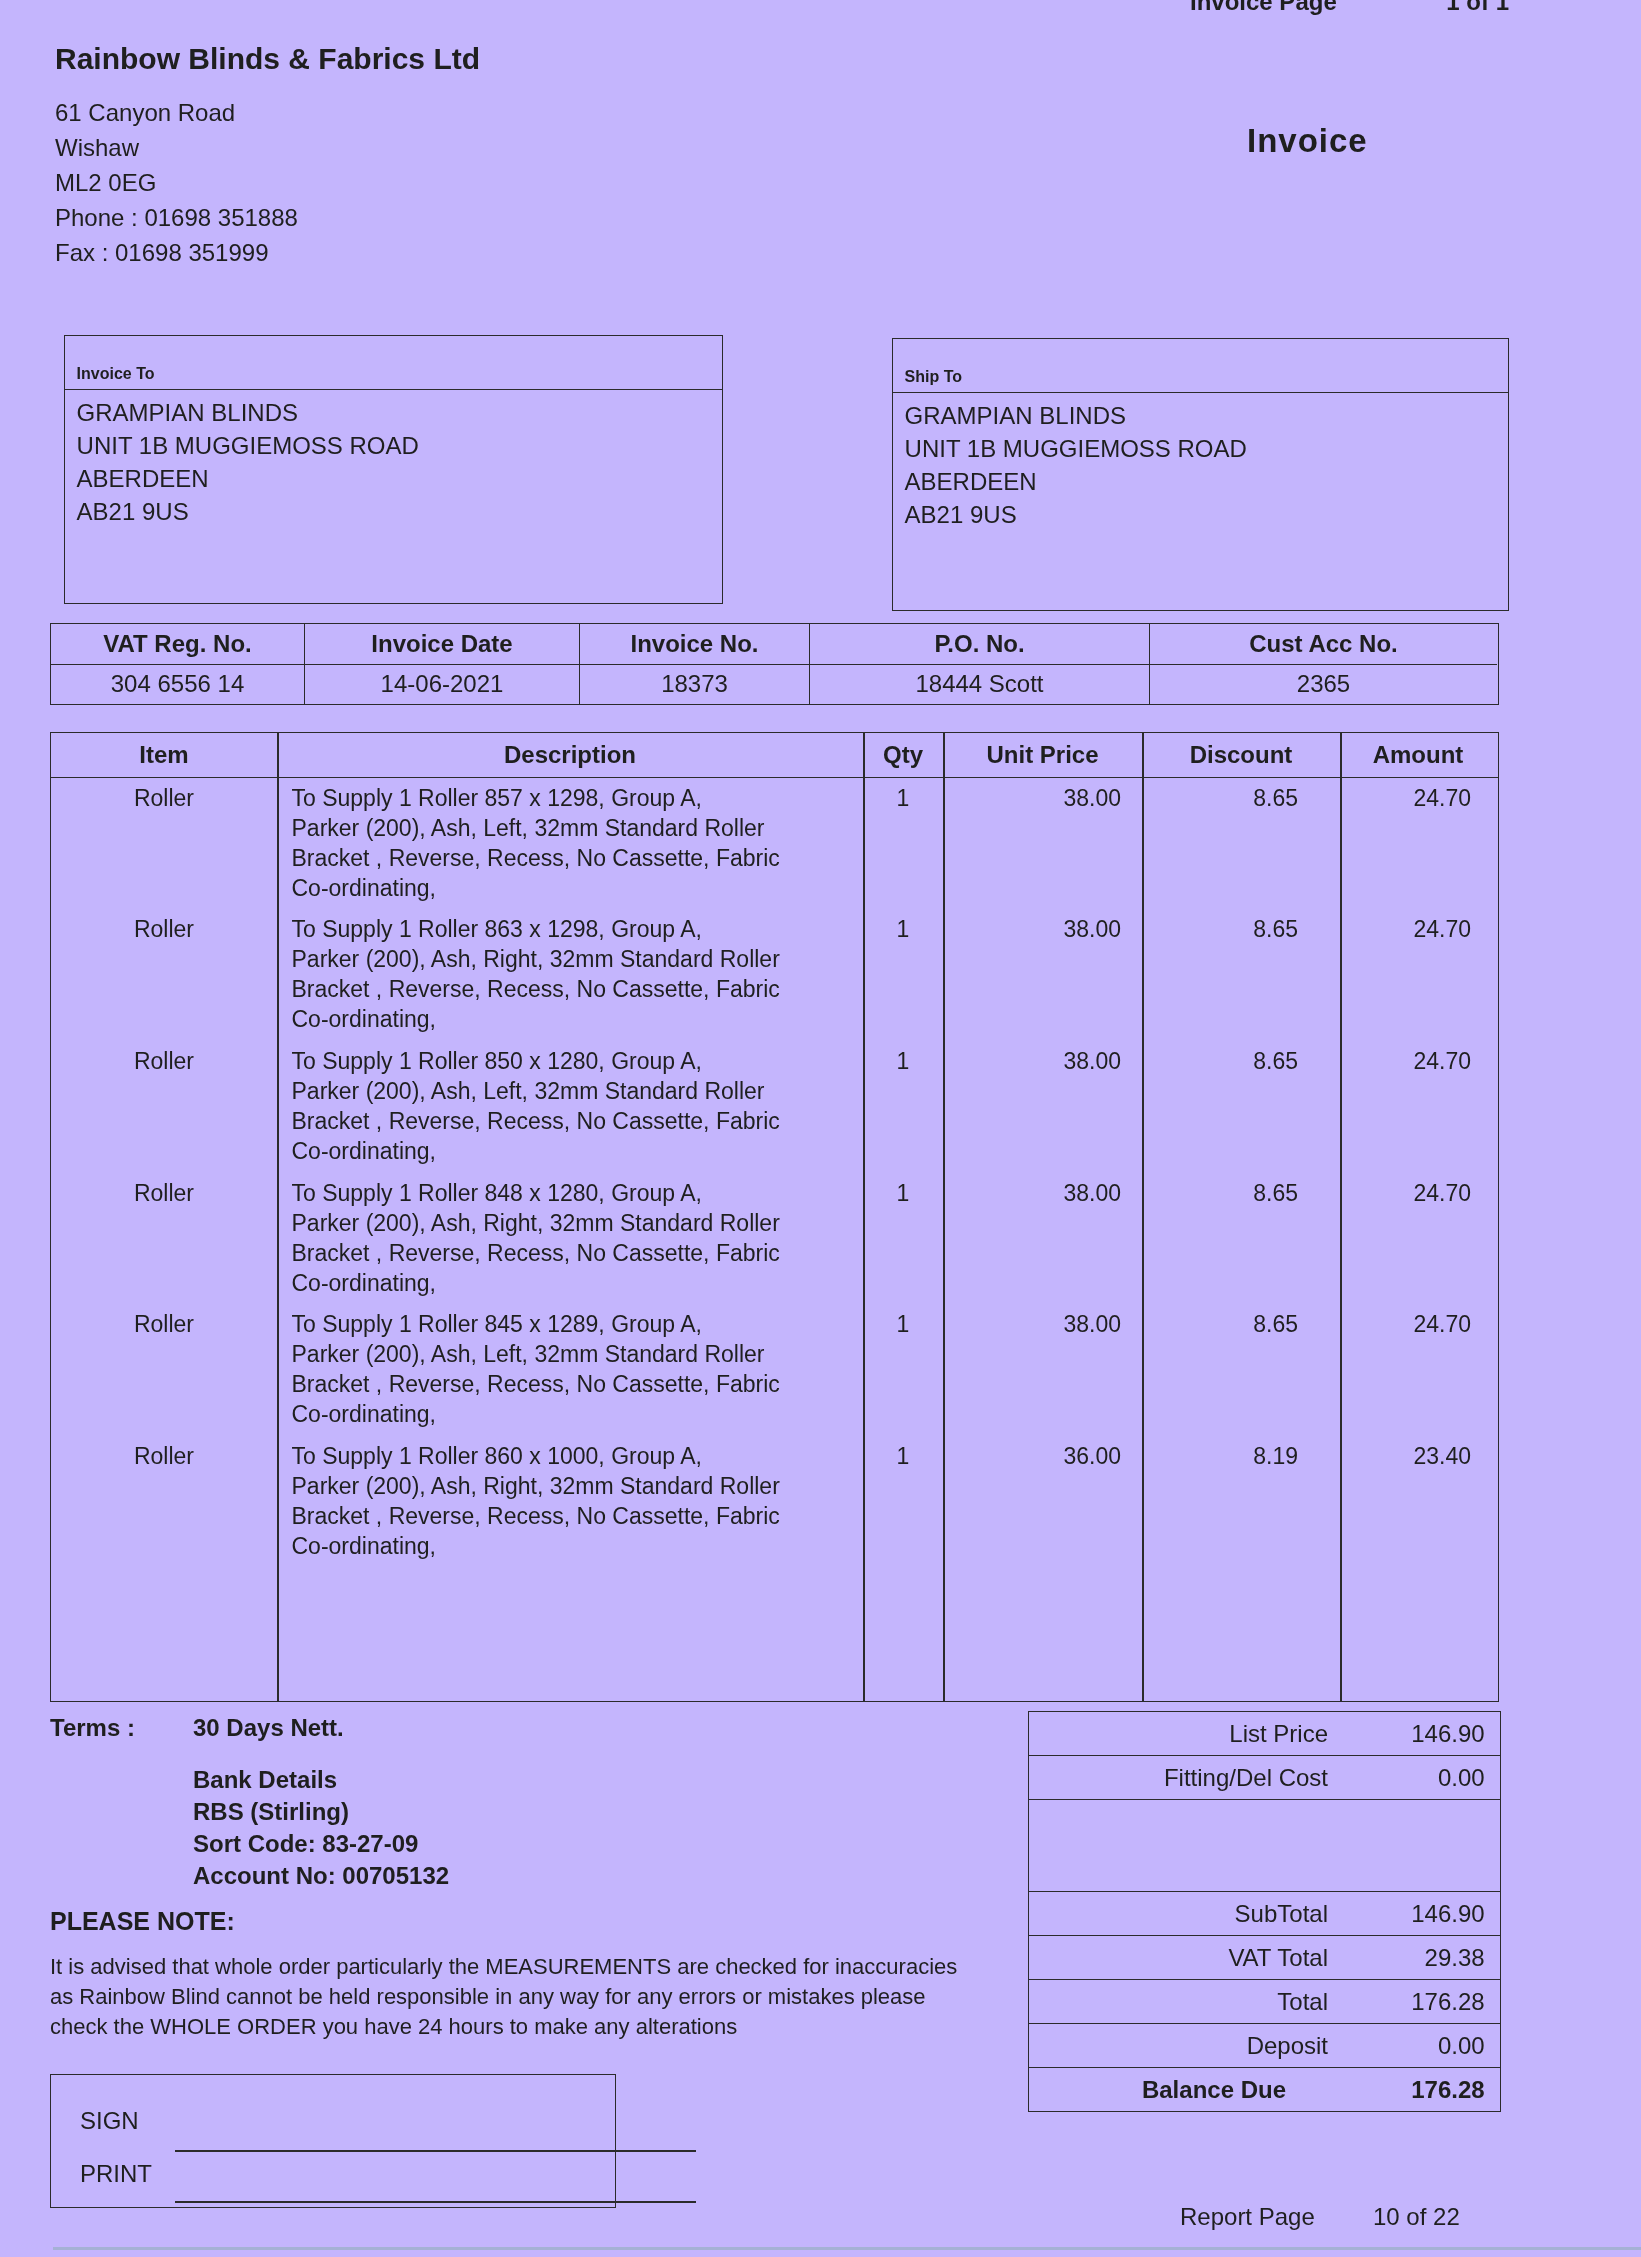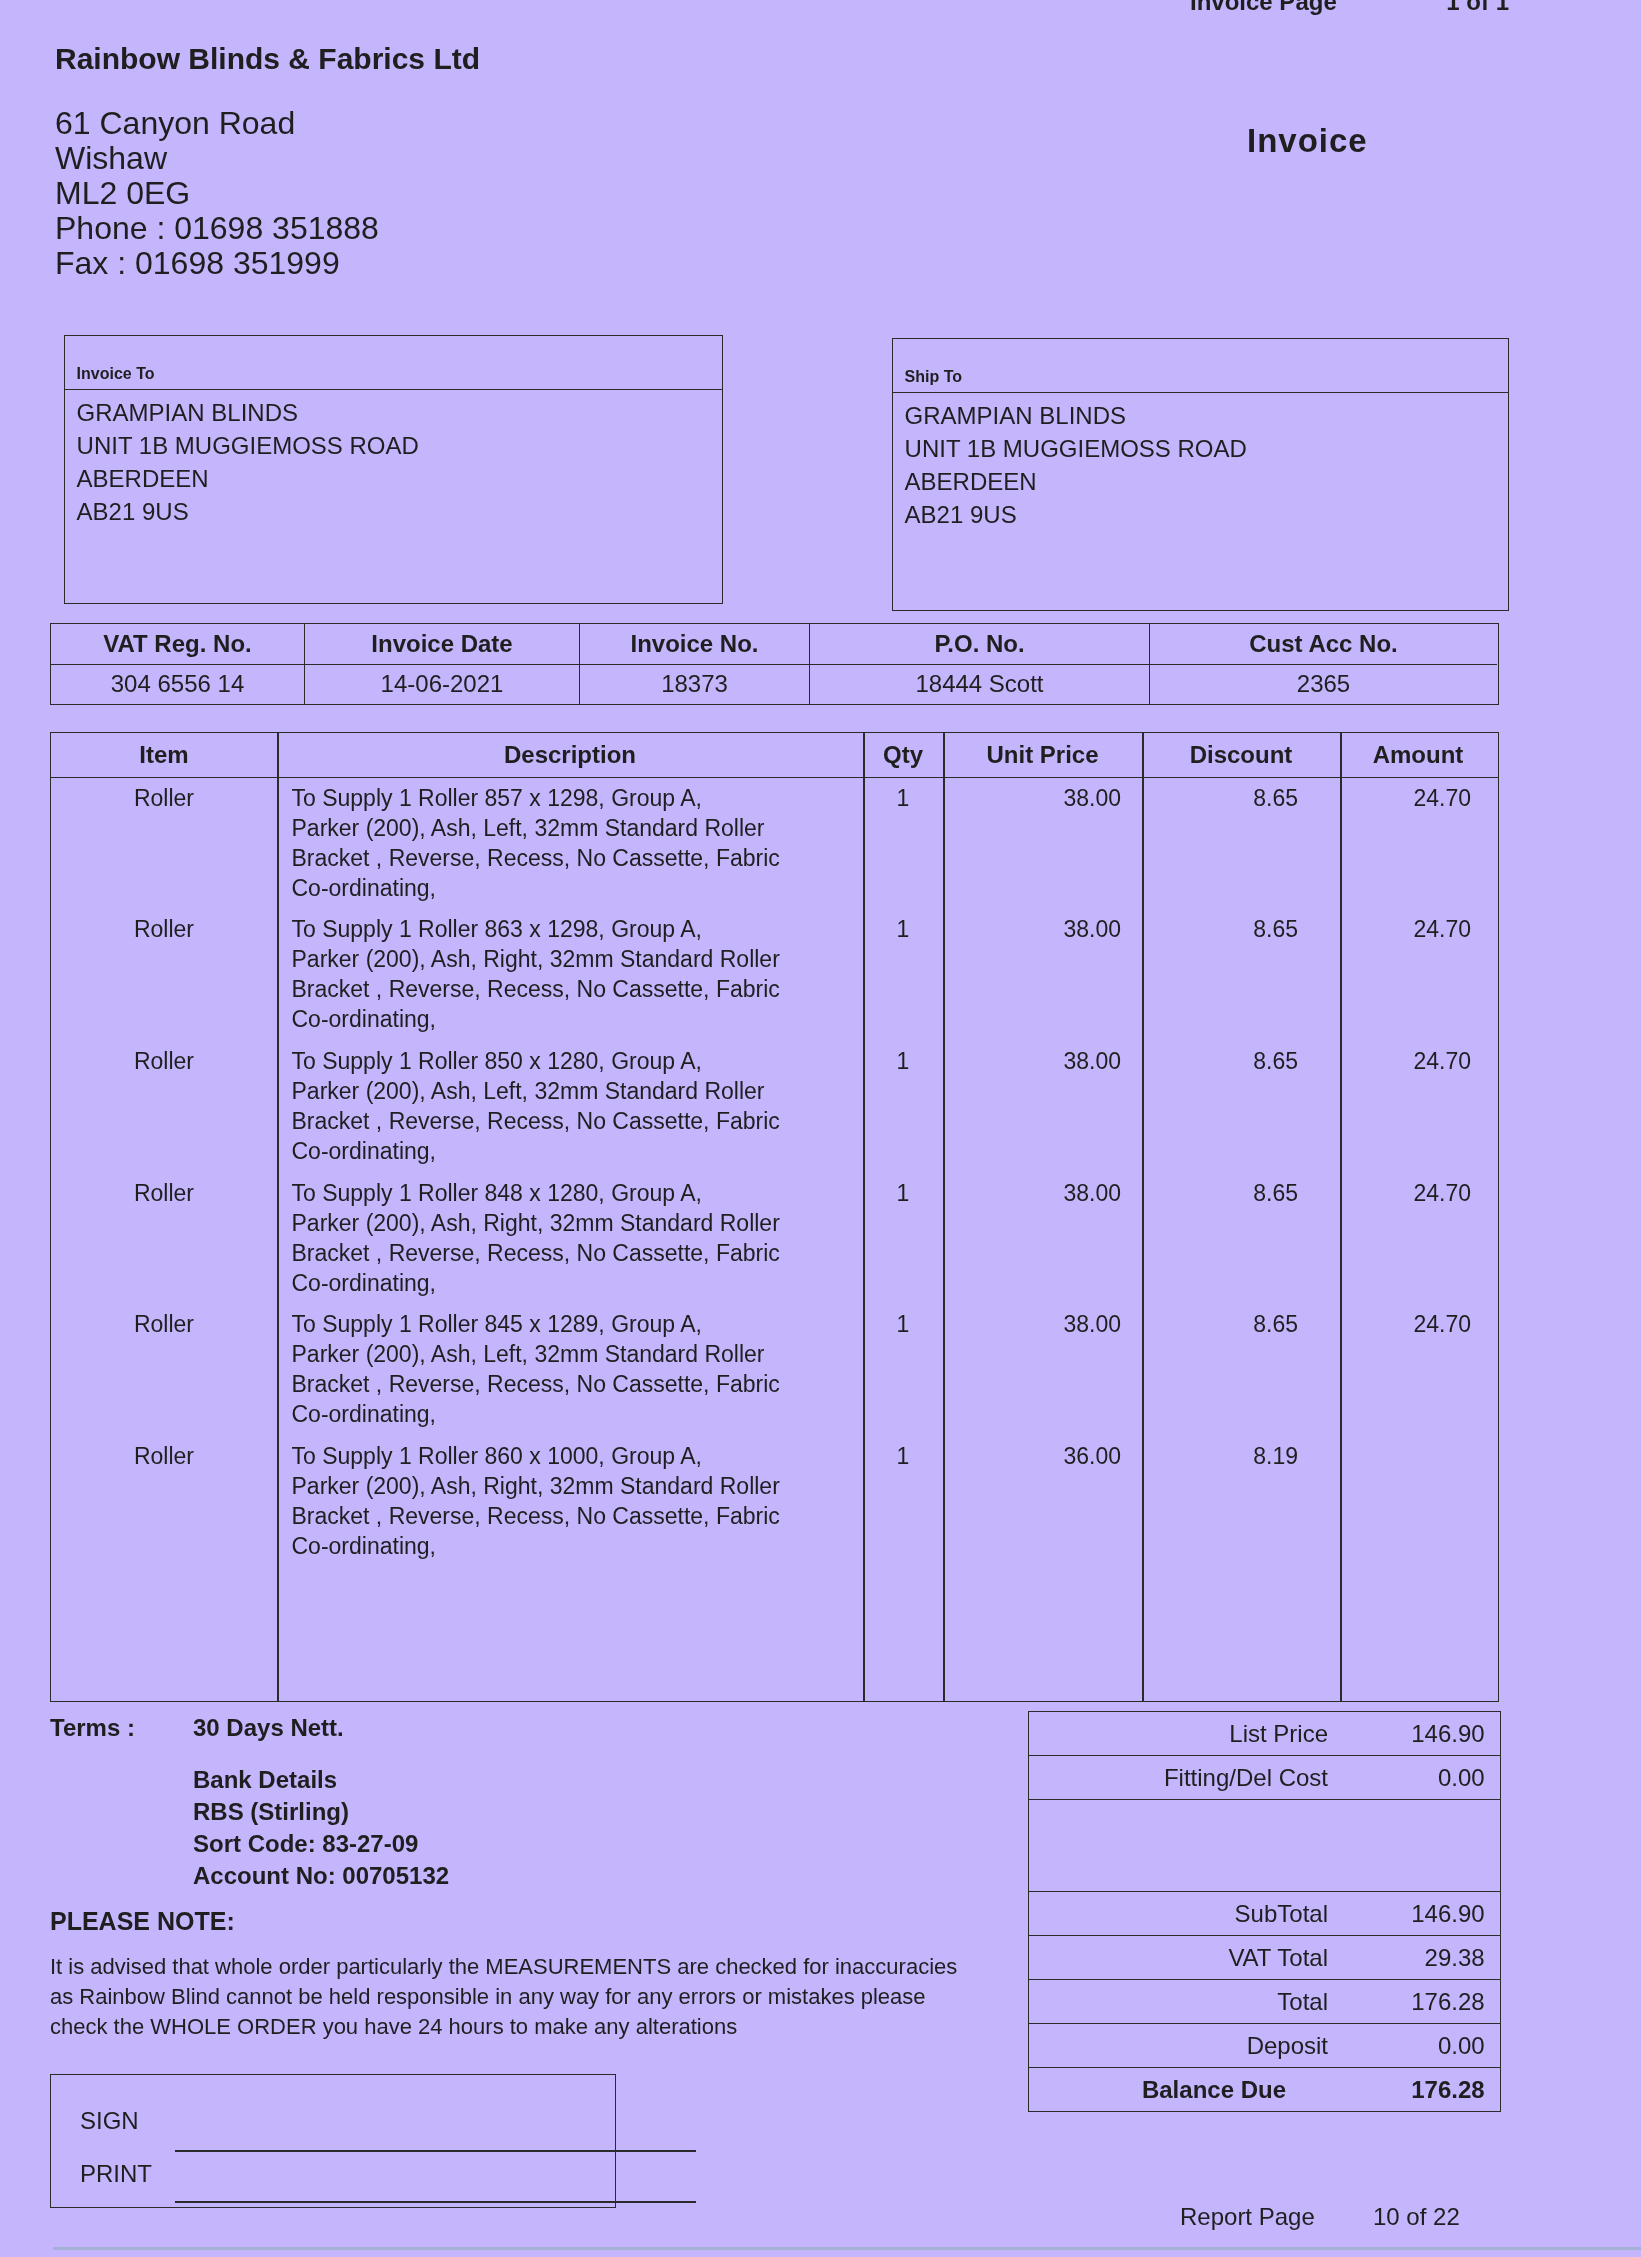--- a/index.html
+++ b/index.html
@@ -1,21 +1,21 @@
 <!DOCTYPE html>
 <html><head>
 <meta charset="utf-8">
 <style>
   html,body{margin:0;padding:0;}
   body{background:#e9e9e9;font-family:"Liberation Sans","DejaVu Sans",sans-serif;}
   .page{position:relative;width:1641px;height:2257px;margin:0 auto;background:#c4b5fd;color:#1f1f1f;overflow:hidden;}
 
   
   .company-name{position:absolute;left:55px;top:42px;font-size:30px;font-weight:bold;}
-  .company-address{position:absolute;left:55px;top:95px;font-size:32px;line-height:35px;margin-top:11px;}
+  .company-address{position:absolute;left:55px;top:95px;font-size:24px;line-height:35px;}
   .page-ref{position:absolute;left:1190px;top:0;width:319px;height:37px;overflow:hidden;}
   .page-ref-inner{display:flex;justify-content:space-between;margin-top:-11.6px;font-size:24px;font-weight:bold;}
   .doc-title{position:absolute;left:1247px;top:122px;font-size:33px;font-weight:bold;letter-spacing:1px;}
 
   
   .addr-box{position:absolute;border:1.9px solid #2b2b2b;}
   .addr-title{font-size:16px;font-weight:bold;padding:6.8px 11.6px 5.8px;border-bottom:1.9px solid #2b2b2b;margin-top:22px;}
   .addr-lines{padding:6.8px 11.6px;font-size:24px;line-height:33px;}
   .invoice-to{left:64px;top:335px;width:657px;height:267px;}
   .ship-to{left:892px;top:338px;width:615px;height:271px;}
@@ -197,20 +197,21 @@
       </div>
       <div class="item-row">
         <div class="c-item">Roller</div>
         <div class="c-desc">To Supply 1 Roller  860 x 1000, Group A,
 Parker (200), Ash, Right, 32mm Standard Roller
 Bracket , Reverse, Recess, No Cassette, Fabric
 Co-ordinating,</div>
         <div class="c-qty">1</div>
         <div class="c-price">36.00</div>
         <div class="c-disc">8.19</div>
+        <div class="c-amt">23.40</div>
       </div>
     </div>
   </div>
 
   <div class="terms-label">Terms :</div>
   <div class="terms-value">30 Days Nett.</div>
 
   <div class="bank-details">
     <div>Bank Details</div>
     <div>RBS (Stirling)</div>

